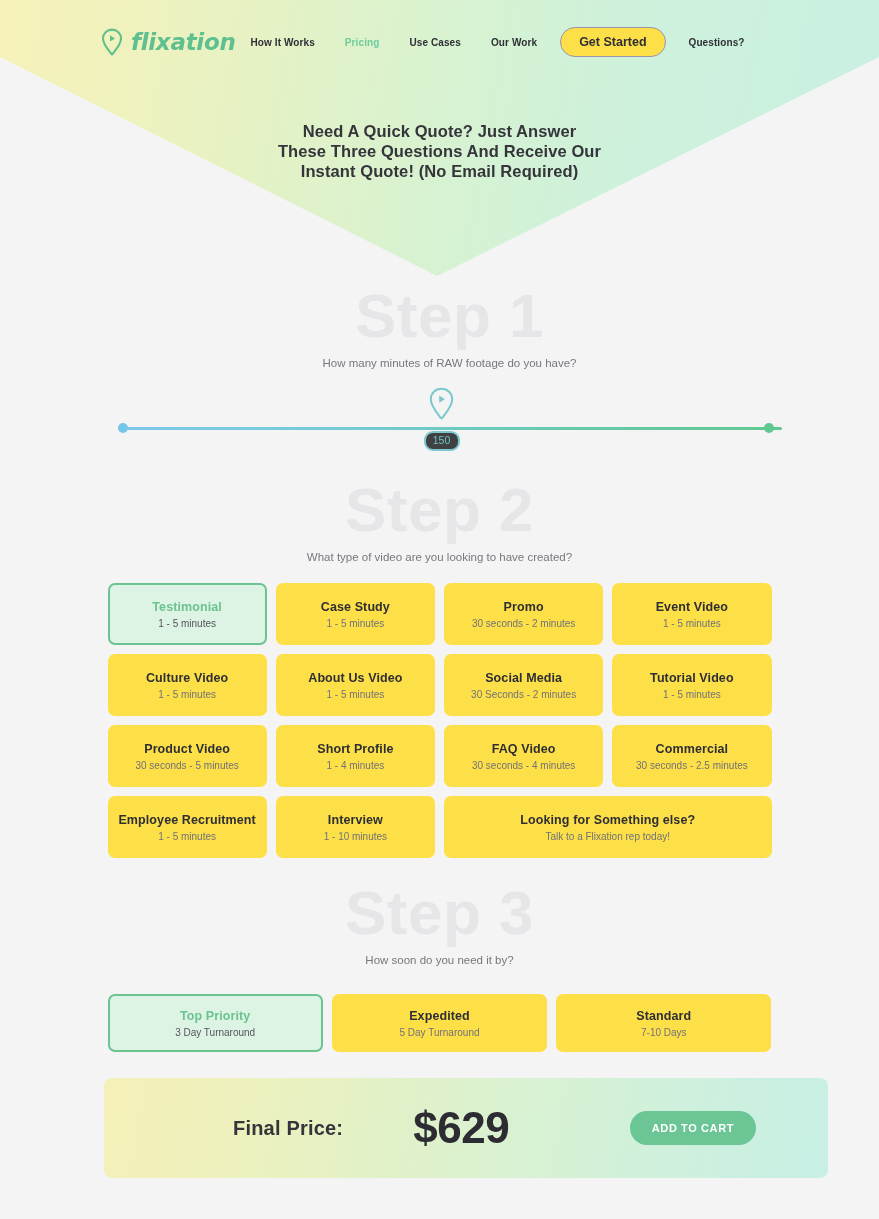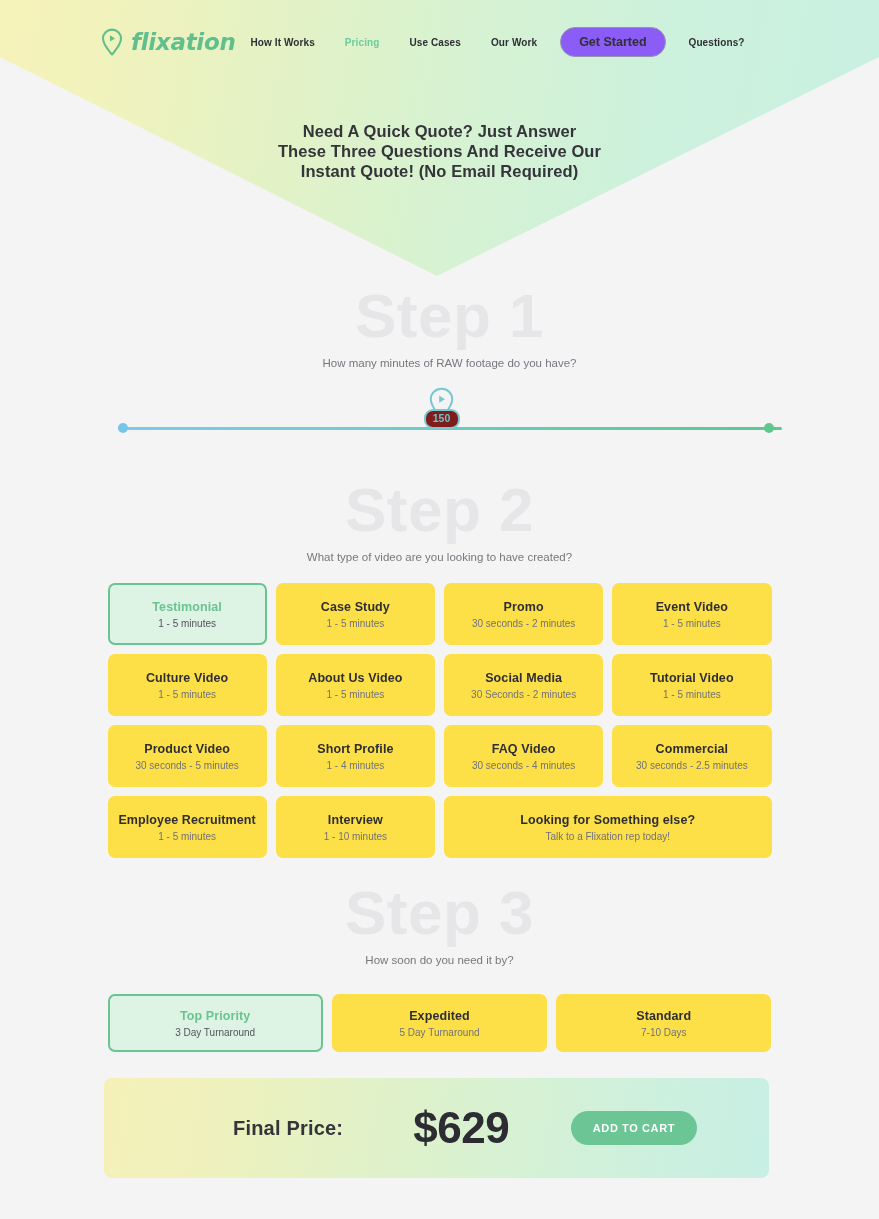--- a/index.html
+++ b/index.html
@@ -82,21 +82,21 @@
   }
   .nav-link.is-active { color: #6ecb9c; }
   .nav-cta {
     font-size: 12.5px;
     font-weight: bold;
     color: #2f2f35;
     border: 1.4px solid #9a93ad;
     border-radius: 16px;
     padding: 7px 18px;
     margin: 0 8px;
-    background: #8b5cf6;
+    background: #fde047;
     cursor: pointer;
     white-space: nowrap;
   }
 
   .hero-headline {
     position: absolute;
     top: 122px;
     left: 0;
     width: 879px;
     text-align: center;
@@ -152,29 +152,29 @@
 
   .slider-pin {
     position: absolute;
     left: 310px;
     top: -22px;
     width: 27px; height: 34px;
   }
   .slider-handle {
     position: absolute;
     left: 306px;
-    top: 0;
+    top: 22px;
     min-width: 36px;
     padding: 1px 7px 2px;
     border: 2px solid #7bc9cf;
-    background: #7f1d1d;
+    background: #404040;
     border-radius: 9px;
     color: #6bc3c9;
     font-size: 10.5px;
-    font-weight: bold;
+    font-weight: normal;
     text-align: center;
     line-height: 13px;
     cursor: pointer;
   }
   .slider-labels {
     position: relative;
     width: 664px;
     margin: 0 auto;
     height: 14px;
   }
@@ -234,21 +234,21 @@
   .card.selected .card-title { color: #6cc392; }
   .card.selected .card-sub { color: #54545c; }
 
   .cards-3 .card { height: 58px; }
 
   
   .price-bar {
     position: absolute;
     left: 104px;
     top: 1078px;
-    width: 665px;
+    width: 724px;
     height: 100px;
     border-radius: 8px;
     background: linear-gradient(100deg,
         #f5f0b8 0%,
         #eef1bd 18%,
         #e1f1c8 40%,
         #d6f1d4 62%,
         #cdf0de 82%,
         #c7efe4 100%);
     display: flex;

